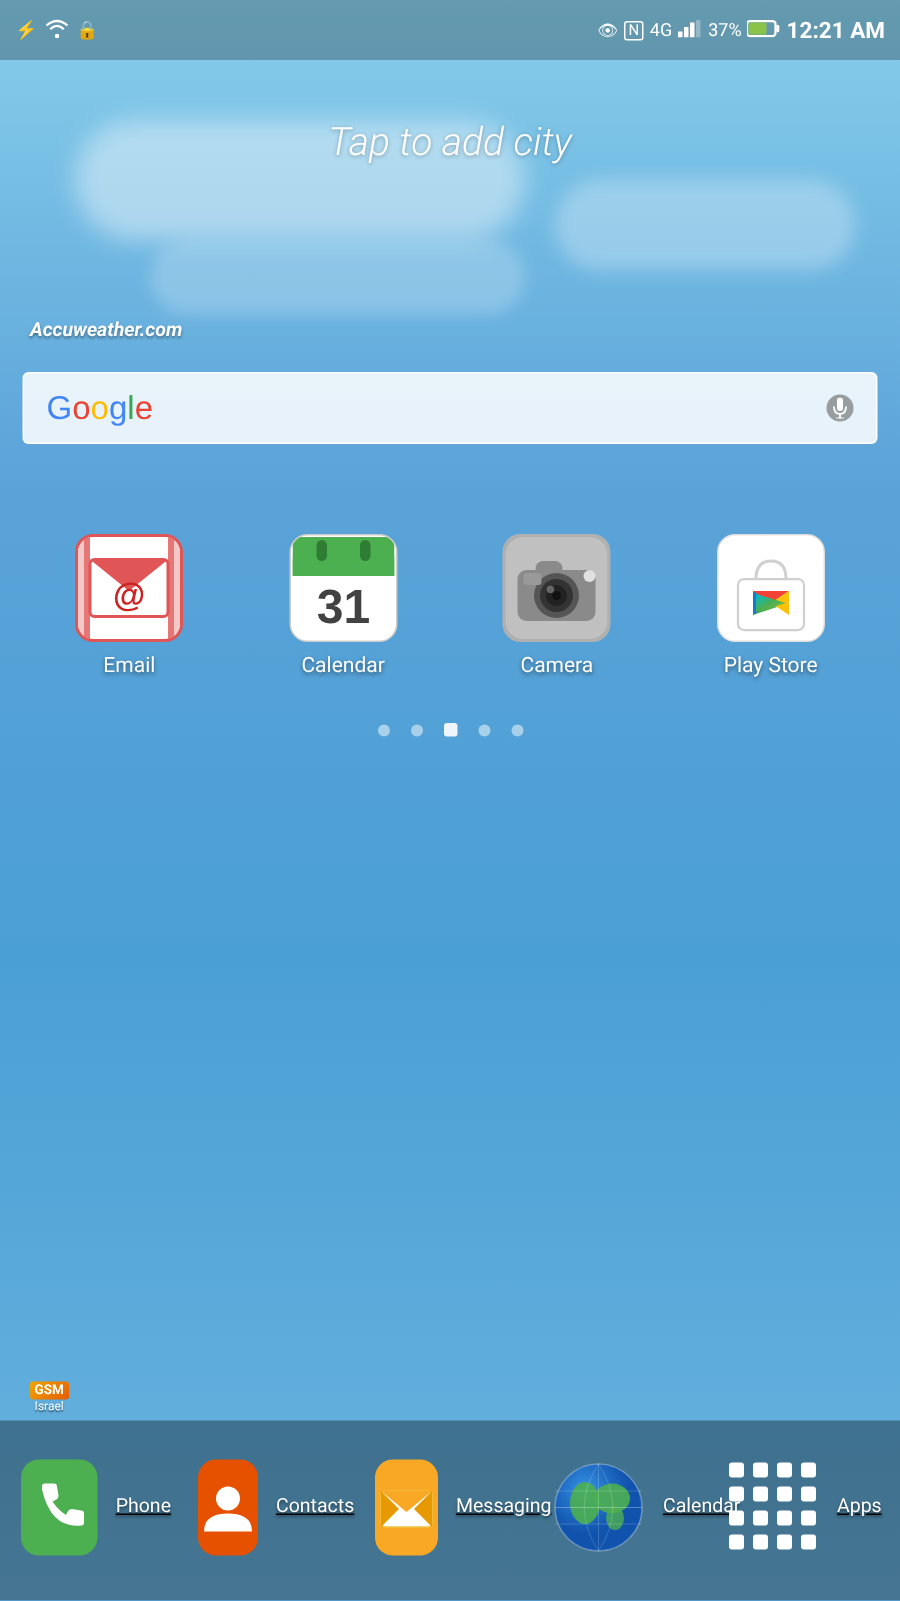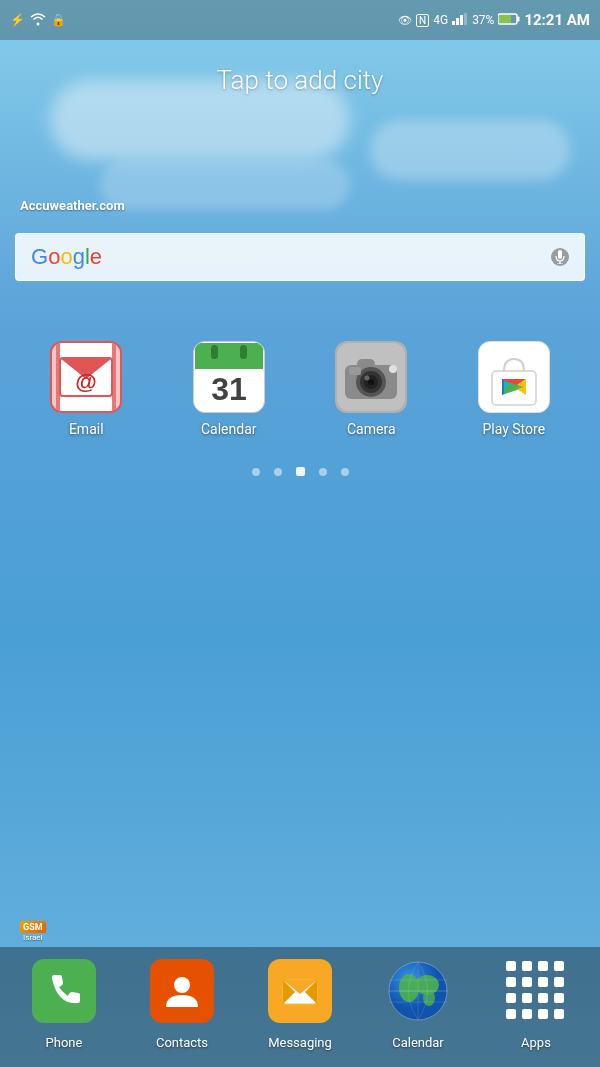--- a/index.html
+++ b/index.html
@@ -92,22 +92,23 @@
       position: absolute;
       top: 40px; left: 0; right: 0; bottom: 0;
       z-index: 10;
       display: flex;
       flex-direction: column;
     }
 
     
     .weather-area {
       flex: 0 0 auto;
-      padding: 25px 20px 10px;
+      padding: 40px 20px 10px;
       text-align: center;
+      font-style: italic;
     }
     .tap-to-add {
       color: white;
       font-size: 26px;
       font-weight: 300;
       text-shadow: 0 1px 3px rgba(0,0,0,0.3);
       margin-bottom: 15px;
     }
     .accuweather {
       color: white;
@@ -212,24 +213,25 @@
       background: rgba(0,0,0,0.35);
       height: 120px;
       display: flex;
       align-items: center;
       justify-content: space-around;
       padding: 5px 5px 10px;
       z-index: 50;
     }
     .dock-item {
       display: flex;
-      flex-direction: column;
+      flex-direction: row;
       align-items: center;
       gap: 12px;
       width: 100px;
+      text-decoration: underline;
     }
     .dock-icon {
       width: 64px;
       height: 64px;
       border-radius: 12px;
       display: flex;
       align-items: center;
       justify-content: center;
       font-size: 30px;
     }

